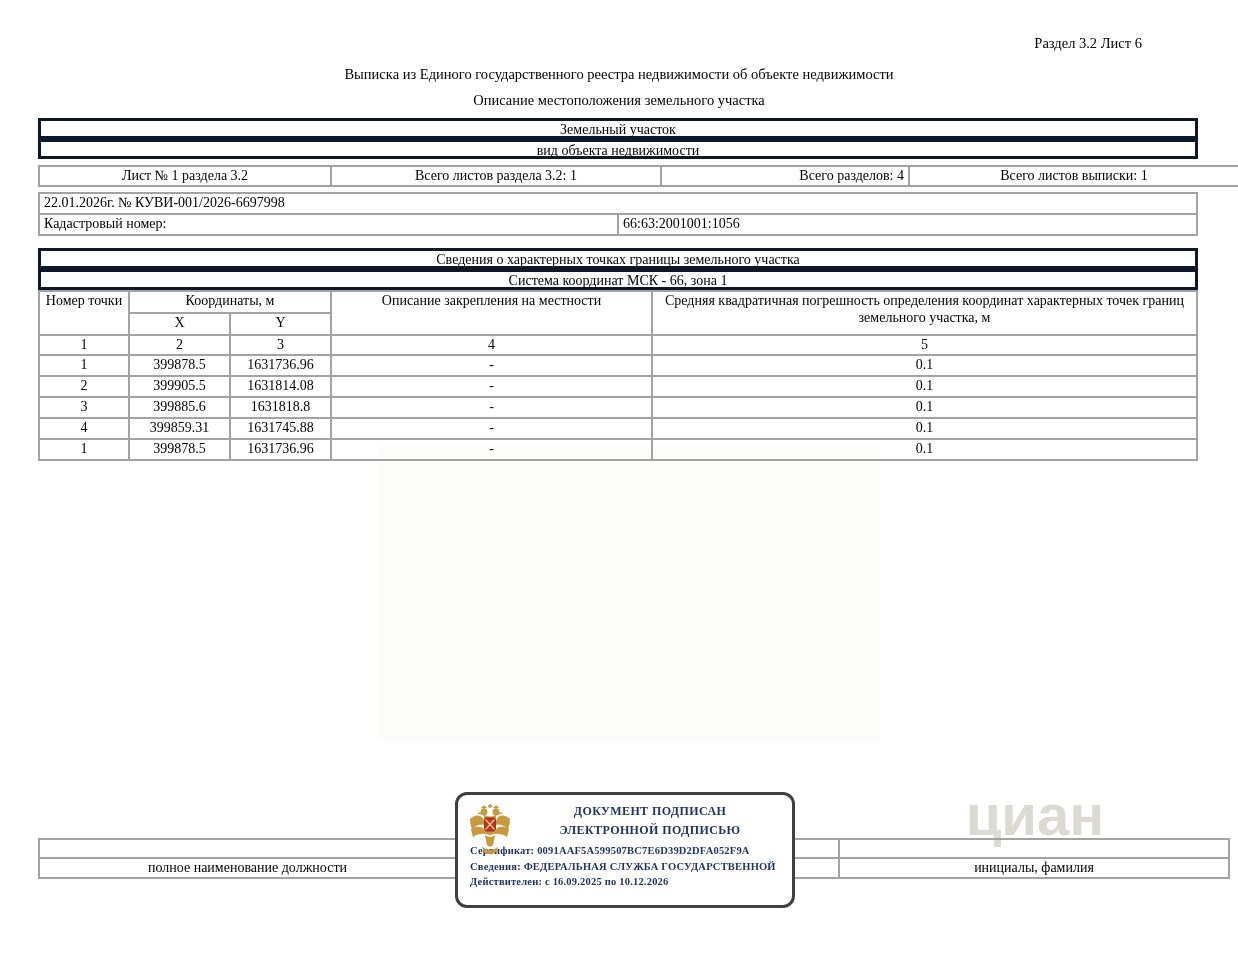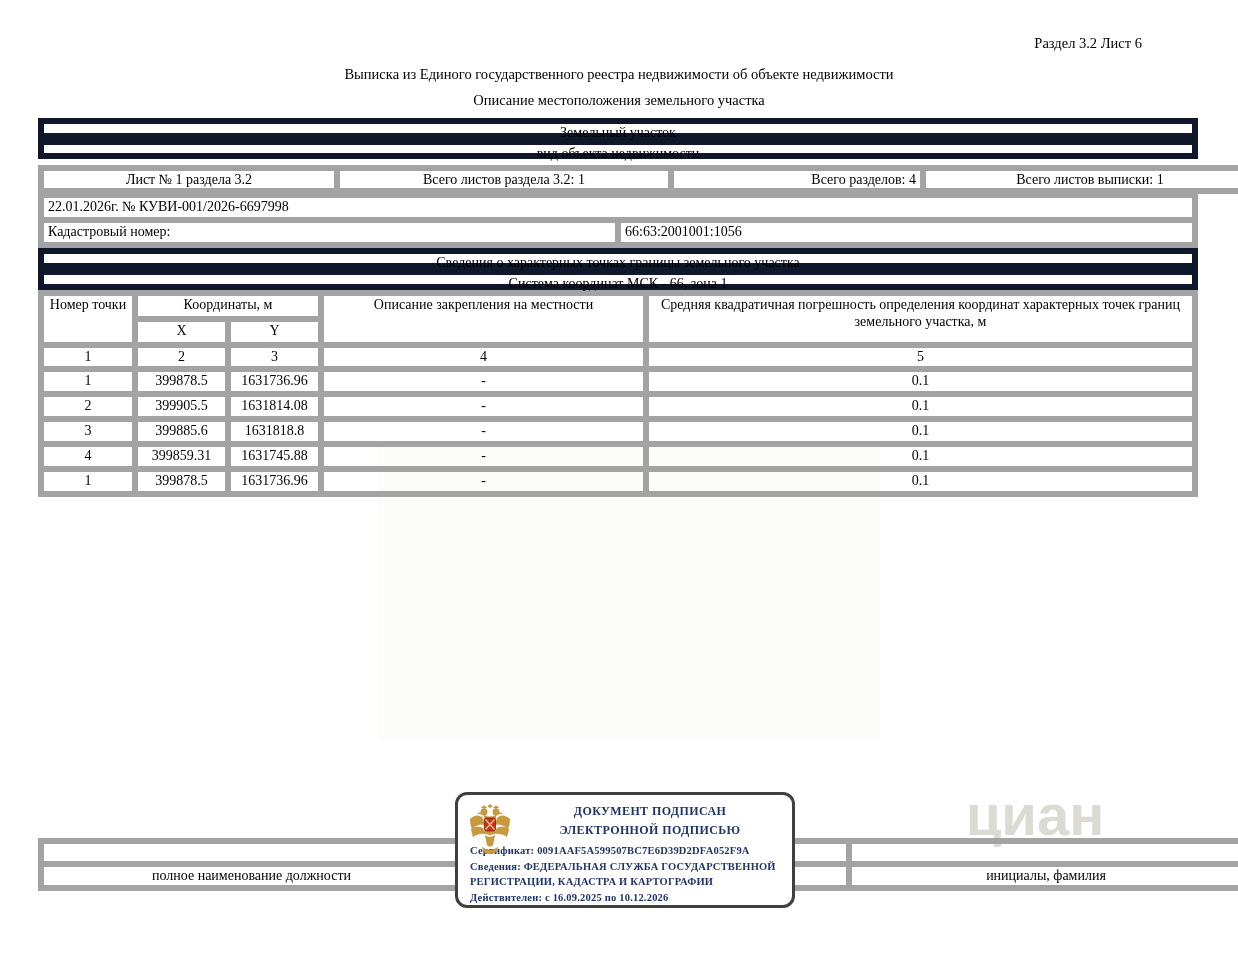--- a/index.html
+++ b/index.html
@@ -12,27 +12,27 @@
     overflow:hidden;
   }
   .abs{position:absolute;box-sizing:border-box;}
 
   .section-label{top:35px;right:96px;font-size:14.5px;}
   .doc-title{top:66px;left:0;width:100%;text-align:center;font-size:14.5px;}
   .doc-subtitle{top:92px;left:0;width:100%;text-align:center;font-size:14.5px;}
 
   .block{left:38px;width:1160px;z-index:2;}
   .box{
-    border:6px solid #0f172a;box-sizing:border-box;
+    border:3px solid #0f172a;box-sizing:border-box;
     font-size:14px;line-height:18px;text-align:center;
     background:transparent;
   }
   table.grid{border-collapse:collapse;width:1160px;table-layout:fixed;background:transparent;}
   table.grid td{
-    border:6px solid #a3a3a3;padding:0 4px;
+    border:2px solid #a3a3a3;padding:0 4px;
     font-size:14px;line-height:17px;
     text-align:center;vertical-align:top;
     overflow:hidden;white-space:nowrap;
   }
   table.grid td.wrap{white-space:normal;}
   table.grid td.left{text-align:left;margin-top:40px;}
 
   
   .stamp{
     left:455px;top:792px;width:340px;height:116px;
@@ -208,18 +208,17 @@
       <rect x="16.5" y="15" width="11" height="13" rx="2" fill="#c63026" stroke="#8d1f18" stroke-width="0.8"></rect>
       <path d="M17.5,16.5 L26.5,26.5 M26.5,16.5 L17.5,26.5" stroke="#e9c87a" stroke-width="1.3"></path>
     </svg>
     <div class="stamp-titles">
       <div>ДОКУМЕНТ ПОДПИСАН</div>
       <div>ЭЛЕКТРОННОЙ ПОДПИСЬЮ</div>
     </div>
     <div class="stamp-details">
       <div>Сертификат: 0091AAF5A599507BC7E6D39D2DFA052F9A</div>
       <div>Сведения: ФЕДЕРАЛЬНАЯ СЛУЖБА ГОСУДАРСТВЕННОЙ</div>
-      <div>РЕГИСТРАЦИИ, КАДАСТРА И КАРТОГРАФИИ</div>
       <div>Действителен: с 16.09.2025 по 10.12.2026</div>
     </div>
   </div>
 
 </div>
 
 </body></html>

